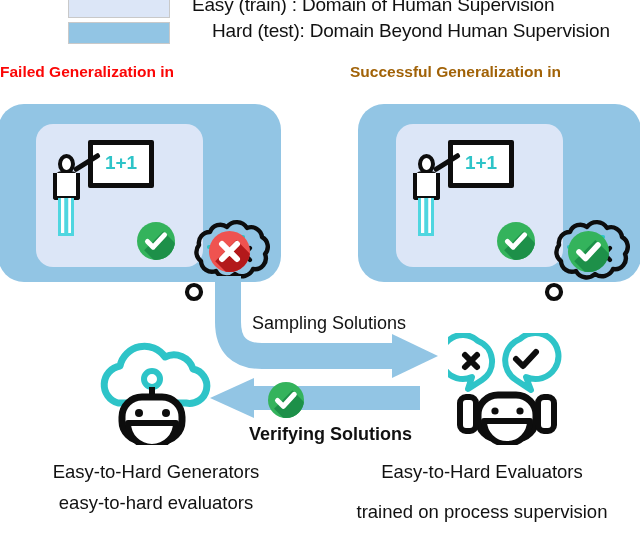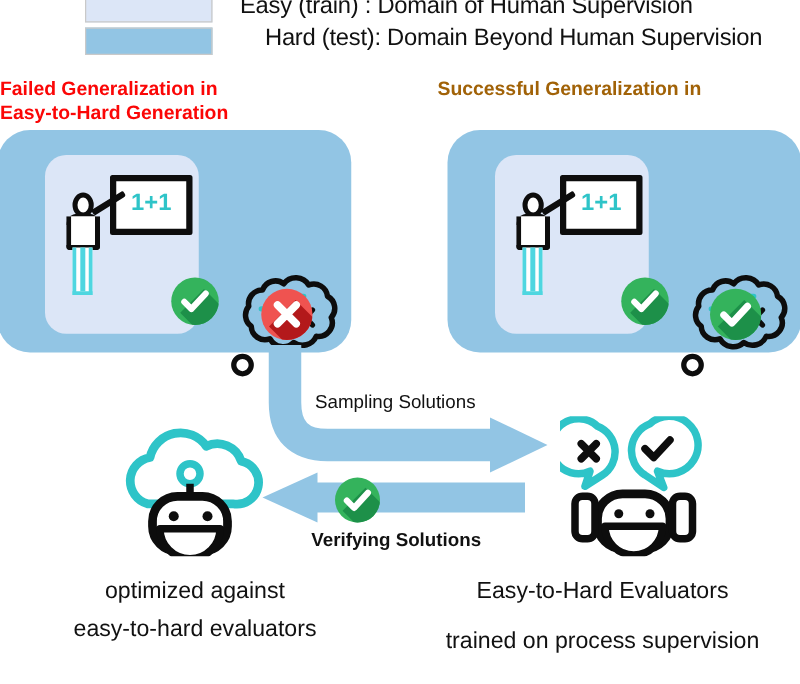--- a/index.html
+++ b/index.html
@@ -36,22 +36,22 @@
   .panel-title.right{left:350px;top:62px;width:290px;color:#a16207;}
 
   
   .panel{
     position:absolute;top:104px;width:283px;height:178px;
     background:#92c5e4;border-radius:26px;
   }
   .panel.left{left:-2px;}
   .panel.right{left:358px;}
   .inner-card{
-    position:absolute;left:38px;top:20px;width:123px;height:143px;
-    background:#dce6f7;border-radius:17px;
+    position:absolute;left:38px;top:20px;width:144px;height:143px;
+    background:#dce6f7;border-radius:17px;padding-left:23px;
   }
 
   
   .board{
     position:absolute;left:52px;top:16px;width:66px;height:48px;
     border:5px solid #0d0d0d;border-radius:2px;background:#fff;
     box-sizing:border-box;
   }
   .board-text{
     position:absolute;left:0;top:7px;width:100%;
@@ -104,21 +104,21 @@
   .badge-corner.right{left:568px;}
 
   
   .thought{position:absolute;left:185px;top:115px;width:92px;height:84px;}
   .thought svg{width:100%;height:100%;}
 
   
   .arrows{position:absolute;left:0;top:270px;width:640px;height:160px;}
 
   .flow-label{
-    position:absolute;font-size:15px;color:#111;white-space:nowrap;
+    position:absolute;font-size:18px;color:#111;white-space:nowrap;
   }
   .flow-label.sampling{left:252px;top:313px;}
   .flow-label.verifying{left:249px;top:424px;font-weight:bold;}
 
   .check-mid{left:268px;top:382px;width:36px;height:36px;}
 
   
   .gen-robot{position:absolute;left:88px;top:341px;width:128px;height:104px;}
   .eval-robot{position:absolute;left:448px;top:333px;width:118px;height:112px;}
   .gen-robot svg,.eval-robot svg{width:100%;height:100%;}
@@ -142,21 +142,20 @@
 
   <div>
     <div class="legend-swatch easy"></div>
     <div class="legend-text easy">Easy (train) : Domain of Human Supervision</div>
     <div class="legend-swatch hard"></div>
     <div class="legend-text hard">Hard (test): Domain Beyond Human Supervision</div>
   </div>
 
   <div class="panel-title left">
     <div>Failed Generalization in</div>
-    <div>Easy-to-Hard Generation</div>
   </div>
 
   <div class="panel-title right">
     <div>Successful Generalization in</div>
   </div>
 
   <div class="panel left">
 
     <div class="inner-card">
       <div class="board">
@@ -276,21 +275,21 @@
       <circle cx="47" cy="78" r="3.6" fill="#0d0d0d"></circle>
       <circle cx="72" cy="78" r="3.6" fill="#0d0d0d"></circle>
       <path d="M36 88 h46 a23 23 0 0 1 -46 0 z" fill="#ffffff" stroke="#0d0d0d" stroke-width="6" stroke-linejoin="round"></path>
 
       <rect x="12" y="64" width="16" height="34" rx="6" fill="#ffffff" stroke="#0d0d0d" stroke-width="6"></rect>
       <rect x="90" y="64" width="16" height="34" rx="6" fill="#ffffff" stroke="#0d0d0d" stroke-width="6"></rect>
     </svg>
   </div>
 
   <div class="caption left">
-    <span class="l2">optimized against</span>
+    <span class="l1">Easy-to-Hard Generators</span>
     <span class="l3">easy-to-hard evaluators</span>
   </div>
 
   <div class="caption right">
     <span class="l1">Easy-to-Hard Evaluators</span>
     <span class="l2">trained on process supervision</span>
   </div>
 
 </div>
 

